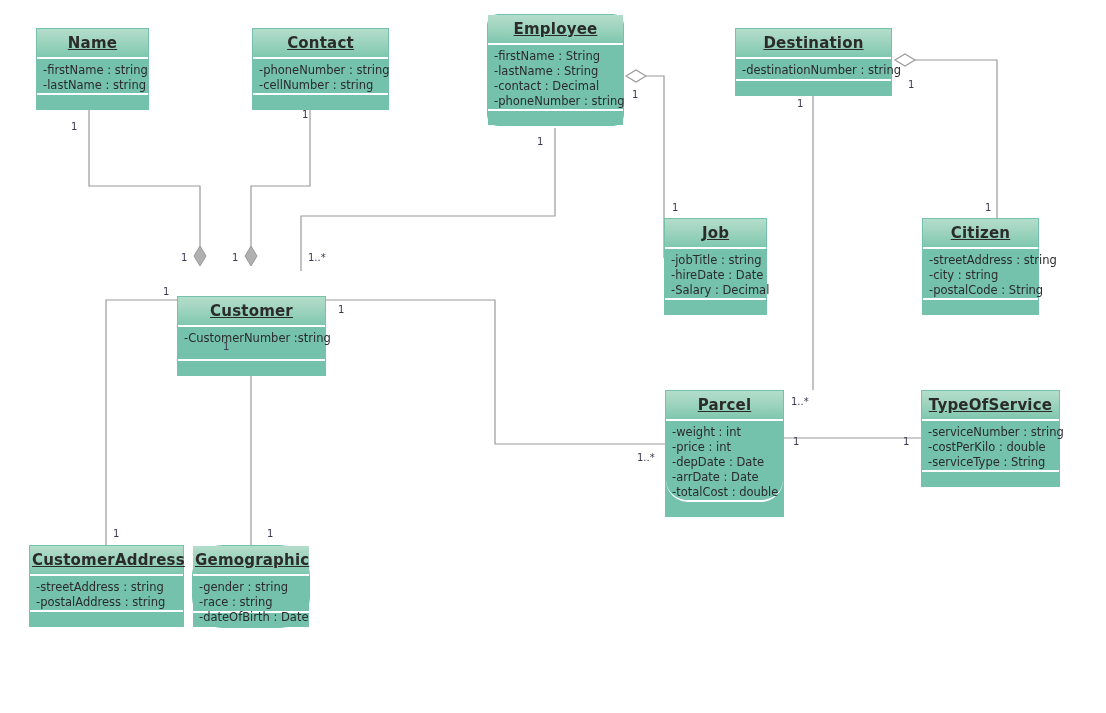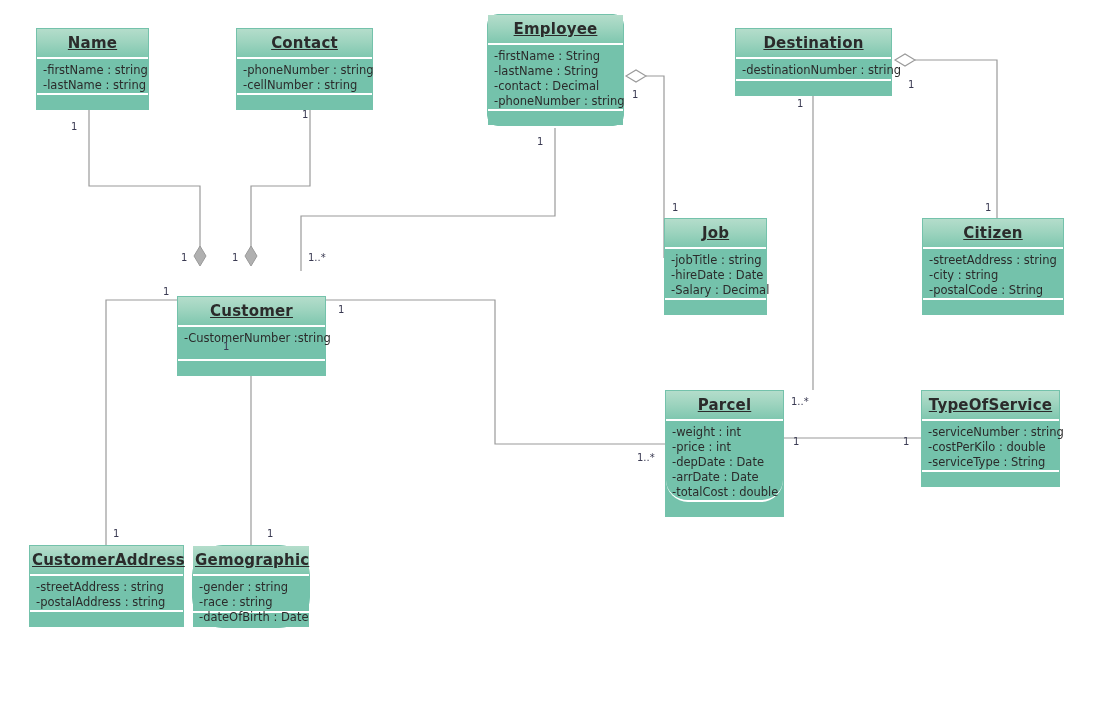--- a/index.html
+++ b/index.html
@@ -106,21 +106,21 @@
 
   <div class="uml-class" style="left:36px; top:28px; width:113px;">
     <div class="uml-header">Name</div>
     <div class="uml-attrs" style="height:36px;">
       <div class="uml-attr">-firstName : string</div>
       <div class="uml-attr">-lastName : string</div>
     </div>
     <div class="uml-ops"></div>
   </div>
 
-  <div class="uml-class" style="left:236px; top:28px; width:137px;">
+  <div class="uml-class" style="left:252px; top:28px; width:137px;">
     <div class="uml-header">Contact</div>
     <div class="uml-attrs" style="height:36px;">
       <div class="uml-attr">-phoneNumber : string</div>
       <div class="uml-attr">-cellNumber : string</div>
     </div>
     <div class="uml-ops"></div>
   </div>
 
   <div class="uml-class" style="left:487px; top:14px; width:137px;border-radius:11px;">
     <div class="uml-header">Employee</div>
@@ -144,21 +144,21 @@
   </div>
 
   <div class="uml-class" style="left:735px; top:28px; width:157px;">
     <div class="uml-header">Destination</div>
     <div class="uml-attrs" style="height:22px;">
       <div class="uml-attr">-destinationNumber : string</div>
     </div>
     <div class="uml-ops"></div>
   </div>
 
-  <div class="uml-class" style="left:922px; top:218px; width:142px;">
+  <div class="uml-class" style="left:922px; top:218px; width:117px;">
     <div class="uml-header">Citizen</div>
     <div class="uml-attrs" style="height:51px;">
       <div class="uml-attr">-streetAddress : string</div>
       <div class="uml-attr">-city : string</div>
       <div class="uml-attr">-postalCode : String</div>
     </div>
     <div class="uml-ops"></div>
   </div>
 
   <div class="uml-class" style="left:177px; top:254px; width:149px;margin-top:42px;">

